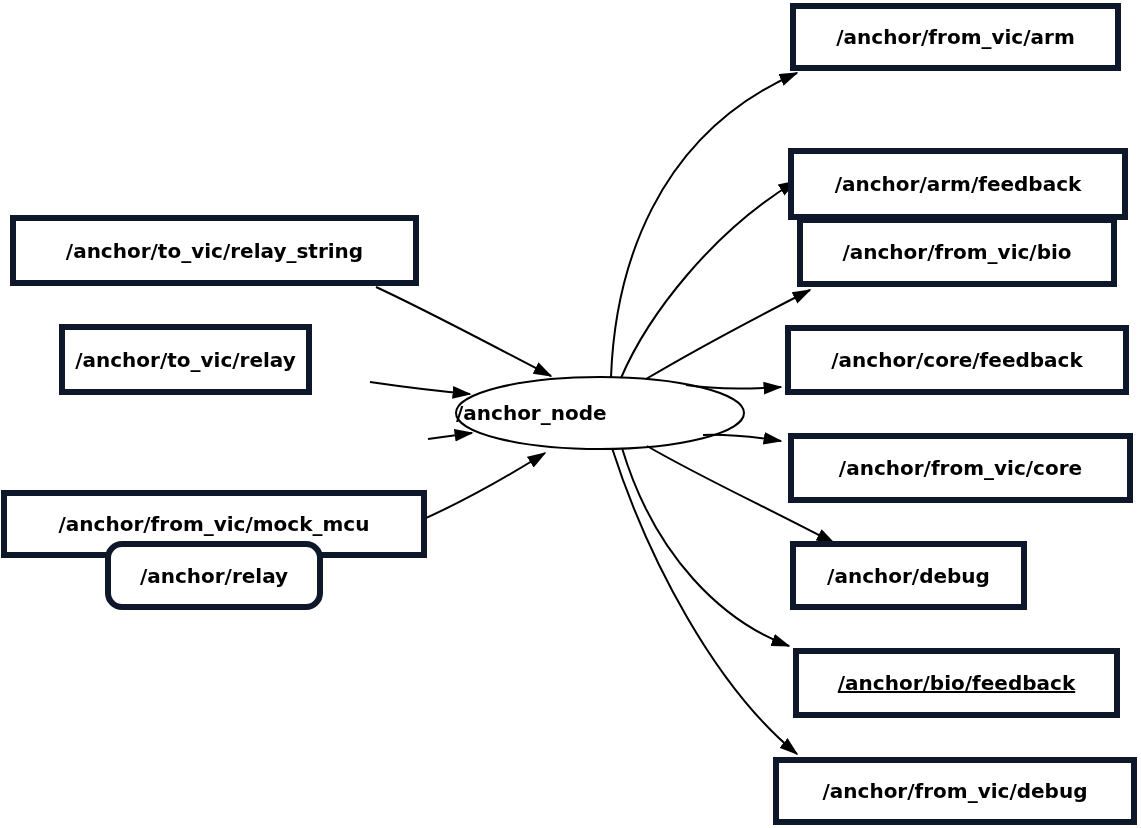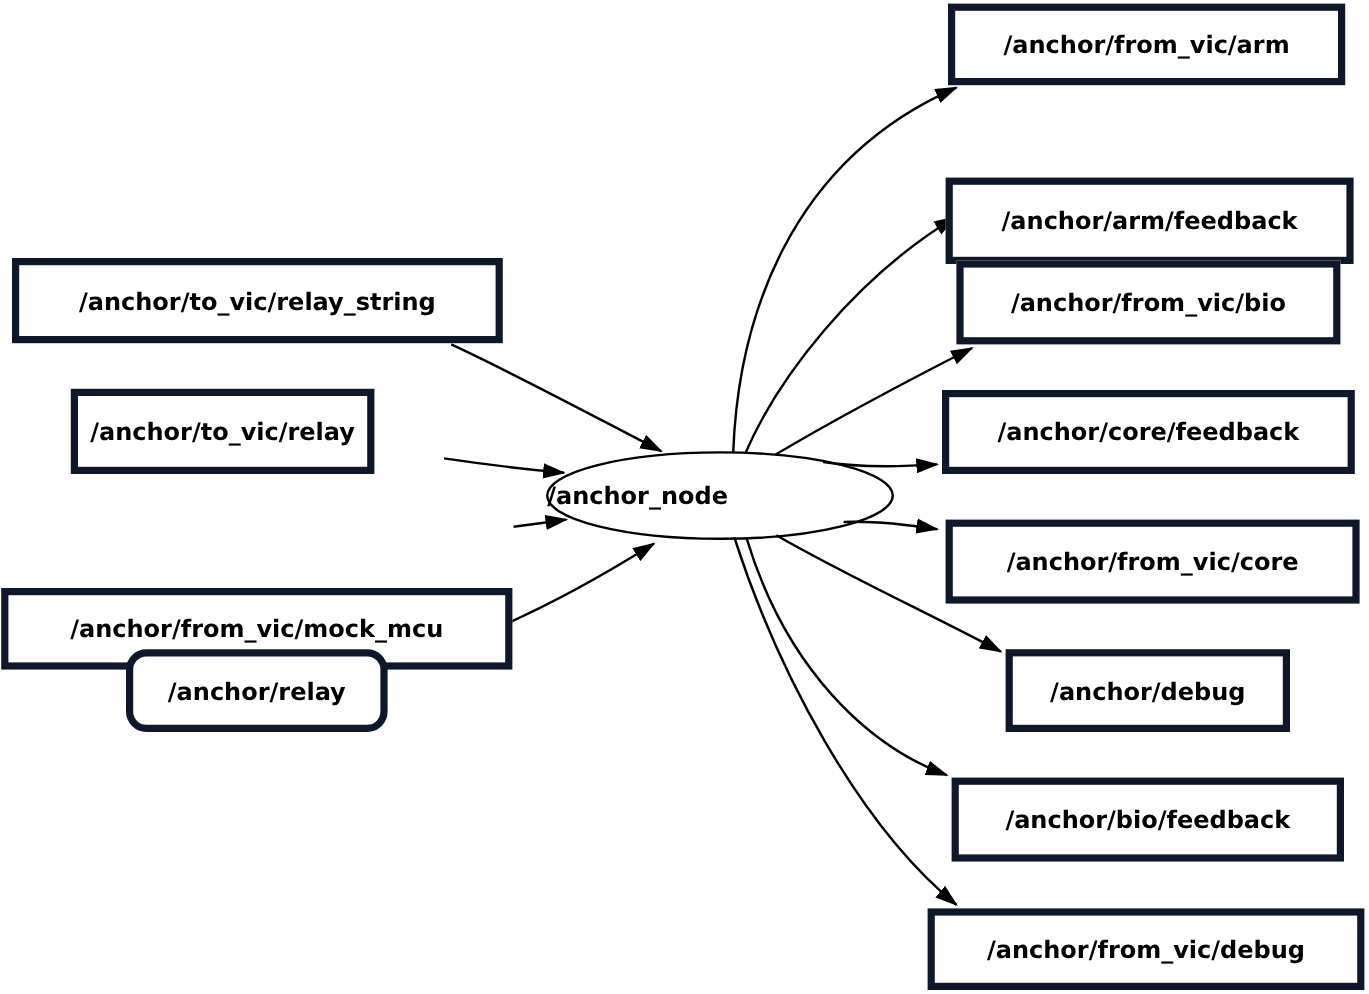--- a/index.html
+++ b/index.html
@@ -110,23 +110,23 @@
   </div>
   <div class="topic-box" style="left:797px; top:217px; width:320px; height:70px;">
     <span>/anchor/from_vic/bio</span>
   </div>
   <div class="topic-box" style="left:785px; top:325px; width:344px; height:70px;">
     <span>/anchor/core/feedback</span>
   </div>
   <div class="topic-box" style="left:788px; top:433px; width:345px; height:70px;">
     <span>/anchor/from_vic/core</span>
   </div>
-  <div class="topic-box" style="left:838px; top:541px; width:237px; height:69px;justify-content:center;">
+  <div class="topic-box" style="left:790px; top:541px; width:237px; height:69px;justify-content:center;">
     <span>/anchor/debug</span>
   </div>
-  <div class="topic-box" style="left:793px; top:648px; width:327px; height:70px;">
+  <div class="topic-box" style="left:793px; top:648px; width:327px; height:70px;text-decoration:underline;">
     <span>/anchor/bio/feedback</span>
   </div>
   <div class="topic-box" style="left:773px; top:757px; width:364px; height:68px;">
     <span>/anchor/from_vic/debug</span>
   </div>
 
 </div>
 
 </body></html>

